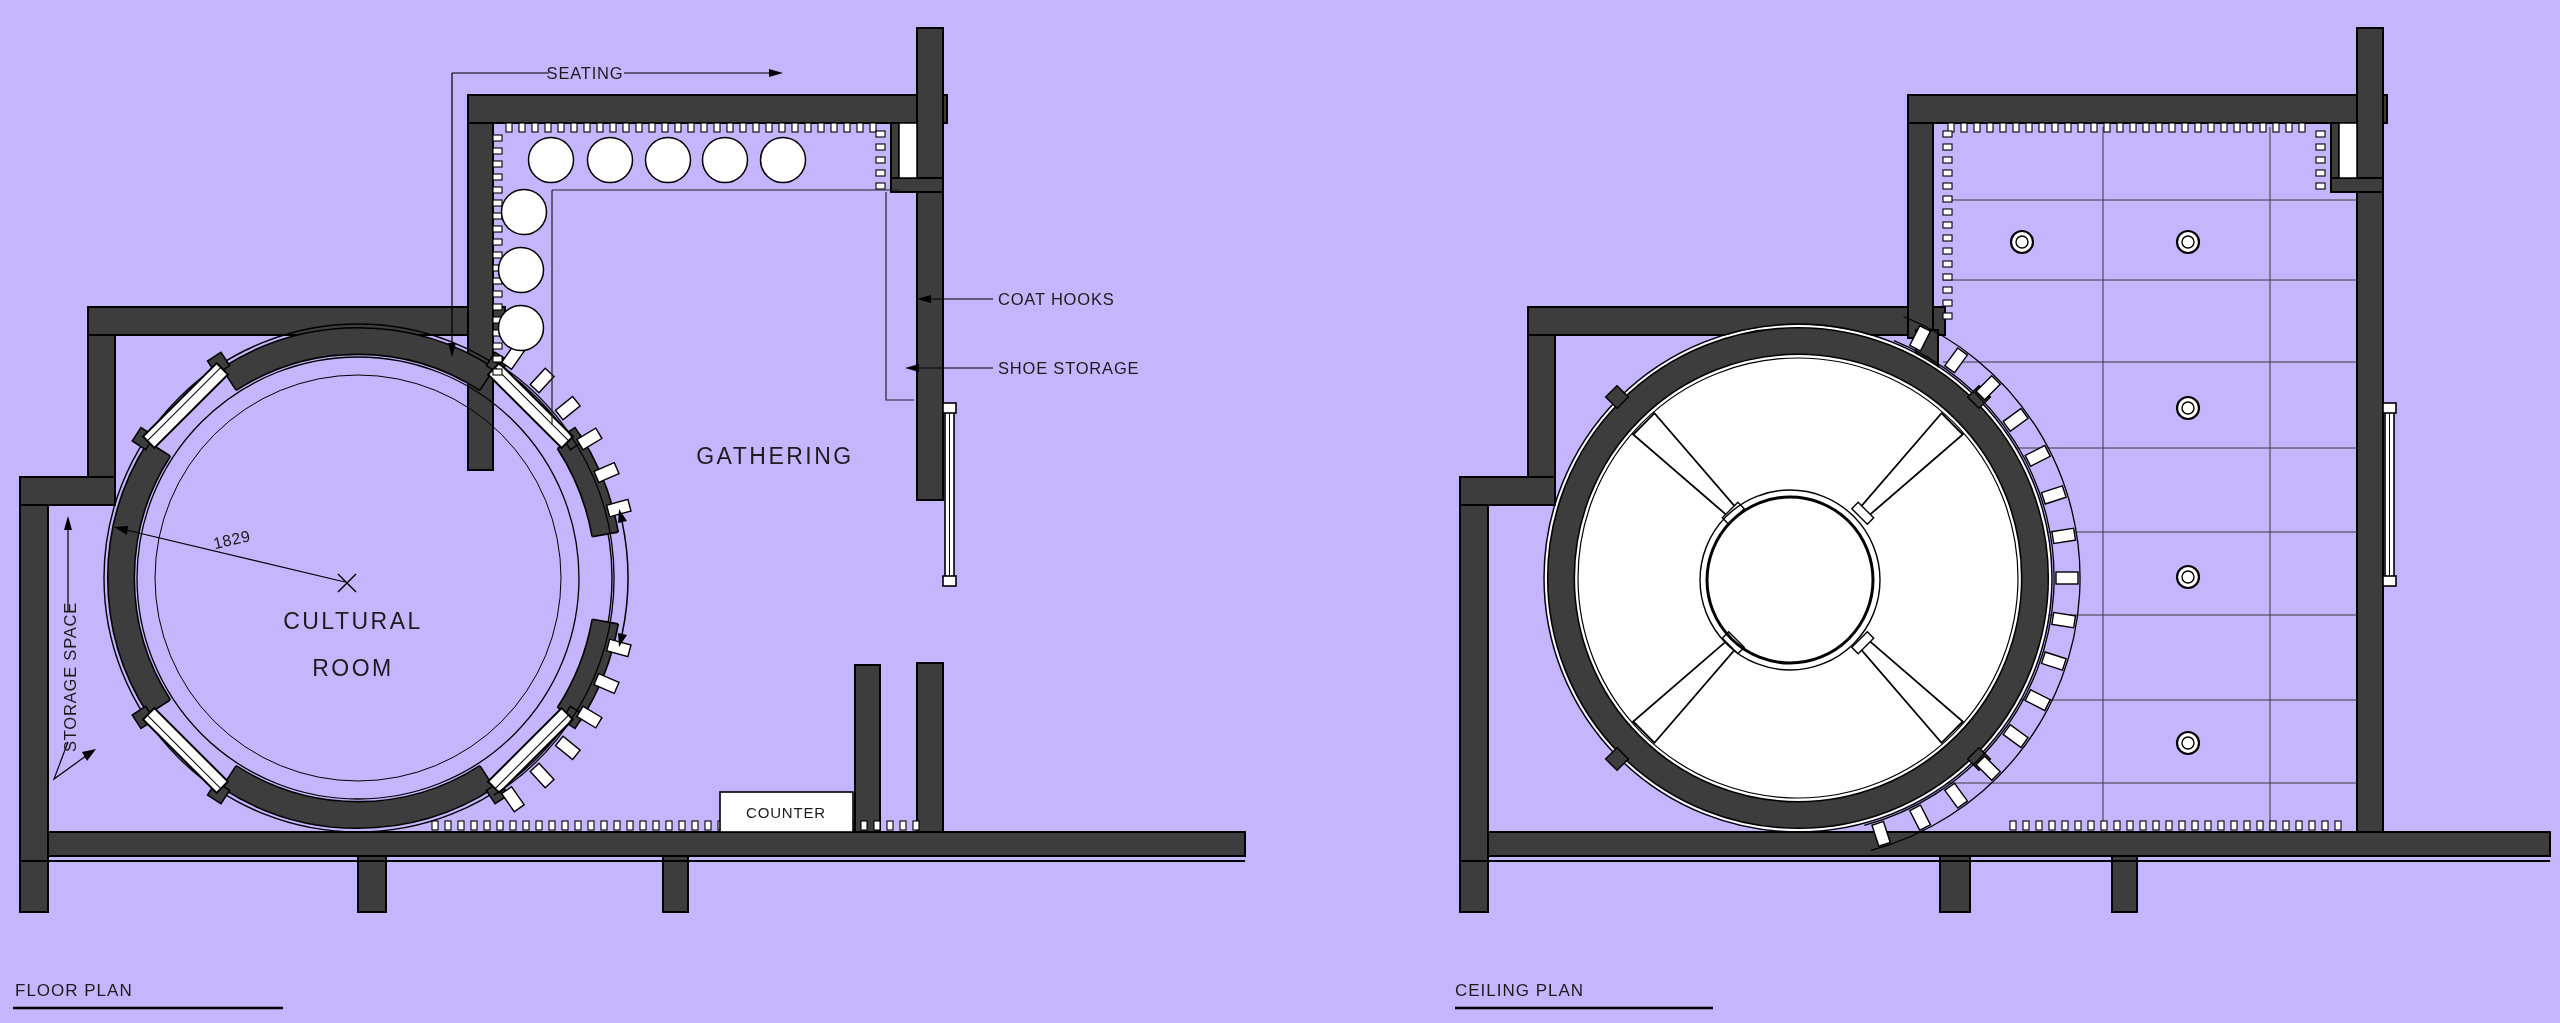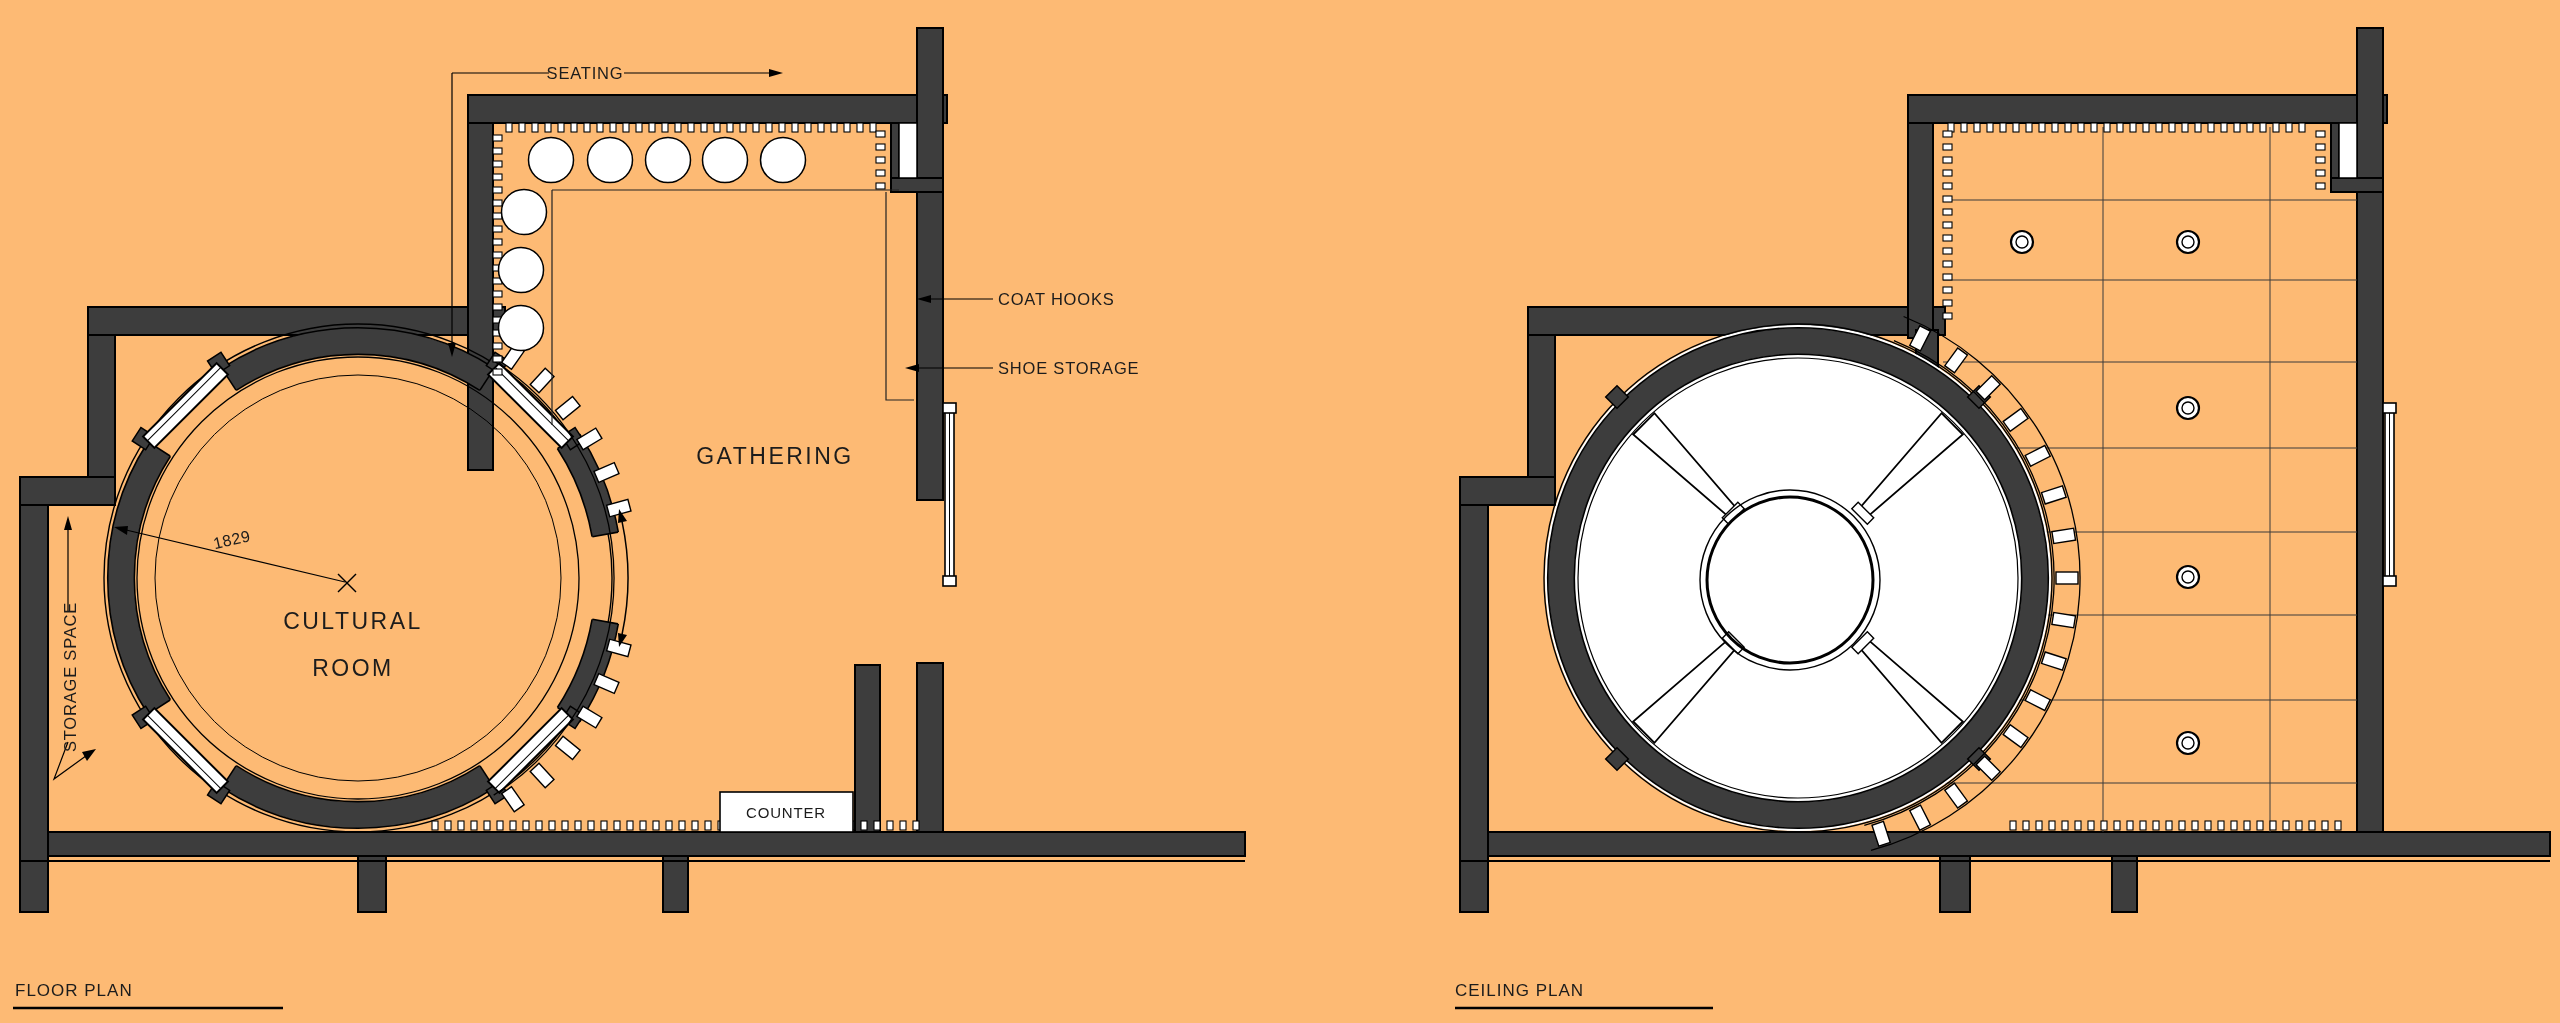--- a/index.html
+++ b/index.html
@@ -1,16 +1,16 @@
 <!DOCTYPE html>
 <html><head>
 <meta charset="utf-8">
 <style>
   html,body{margin:0;padding:0;background:#ffffff;overflow:hidden;}
-  .stage{position:relative;width:2560px;height:1023px;background:#fdba74;
+  .stage{position:relative;width:2560px;height:1023px;background:#c4b5fd;
          font-family:"Liberation Sans", sans-serif;}
   svg text{fill:#1c1c1c;}
   .plan-label{font-size:17px;letter-spacing:1px;}
   .room-label{font-size:23px;letter-spacing:2.5px;}
   .anno-label{font-size:16.5px;letter-spacing:0.8px;}
   .small-label{font-size:15px;letter-spacing:0.8px;}
   .dim-label{font-size:16px;letter-spacing:0.5px;}
 </style>
 </head>
 <body>

